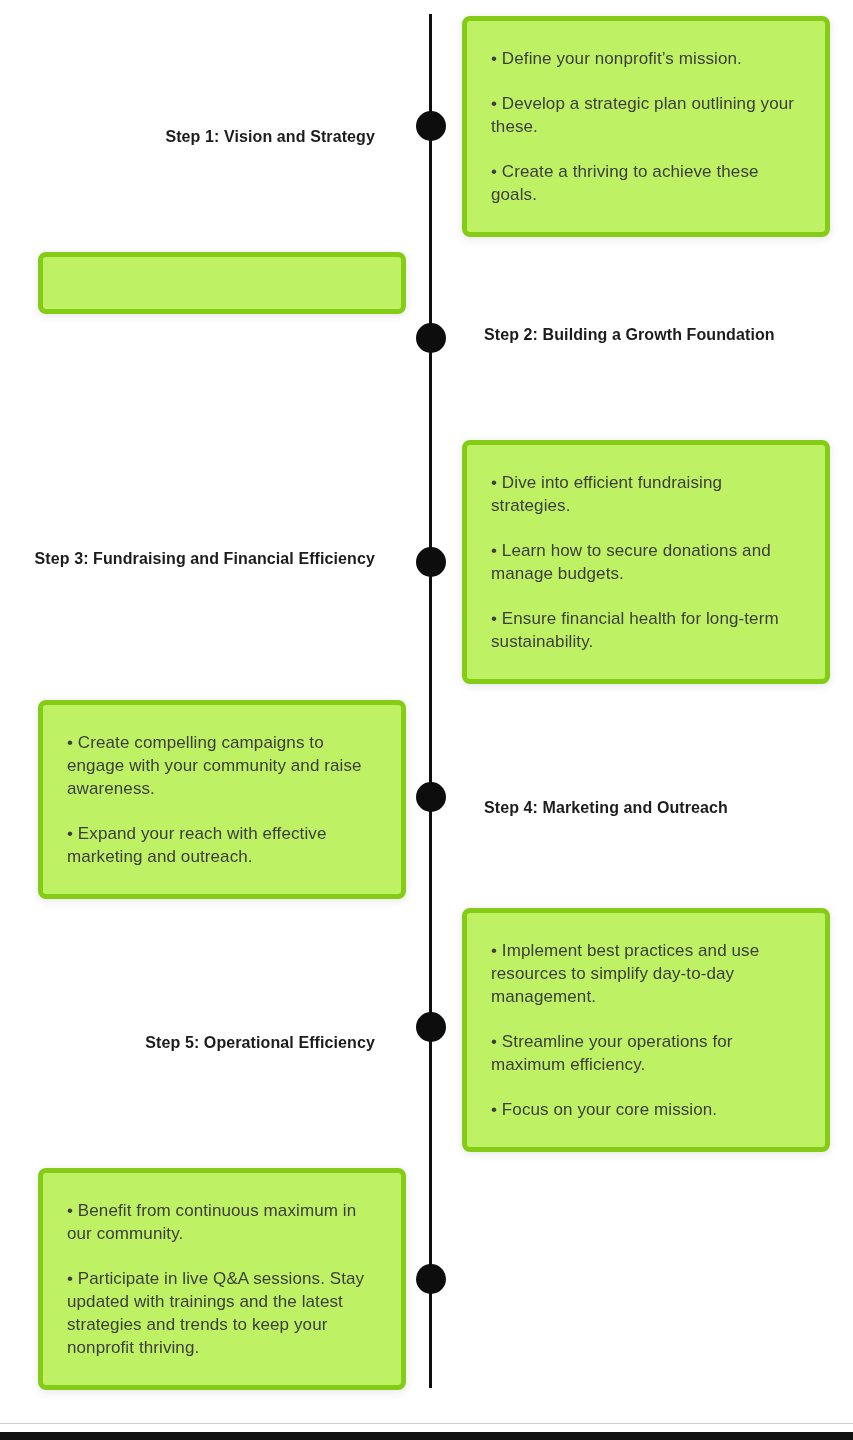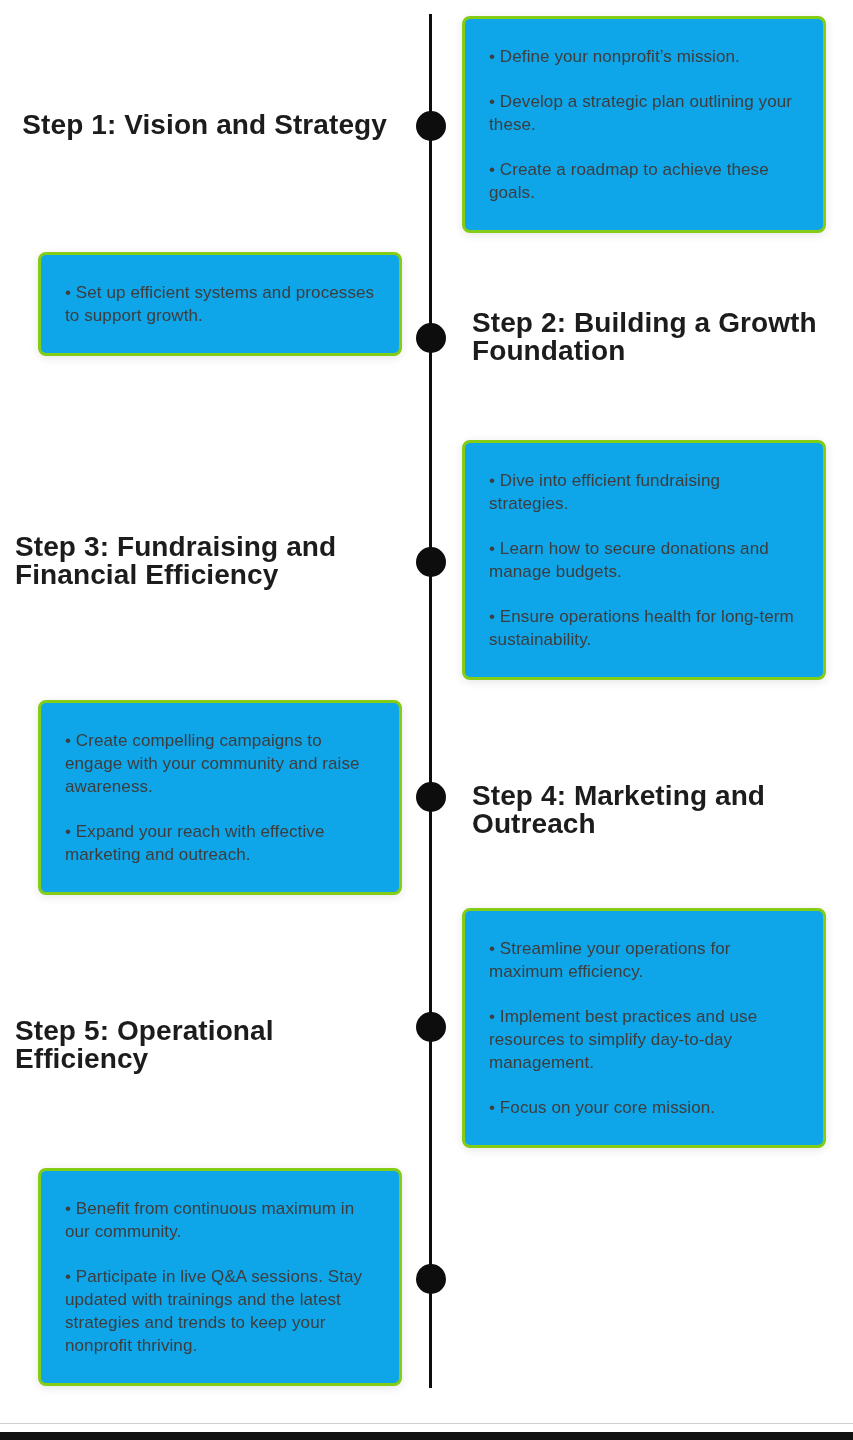--- a/index.html
+++ b/index.html
@@ -26,41 +26,41 @@
   .dot {
     position: absolute;
     left: 416px;
     width: 30px;
     height: 30px;
     border-radius: 50%;
     background: #0d0d0d;
   }
   .step-title {
     position: absolute;
-    margin: 4px;
-    font-size: 28px;
+    margin: 16px;
+    font-size: 16px;
     line-height: 28px;
     font-weight: 700;
     color: #1c1c1c;
     text-align: left;
     letter-spacing: 0.1px;
   }
   .title-left {
     right: 462px;
     max-width: 372px;
   }
   .title-right {
     left: 468px;
     max-width: 360px;
   }
   .card {
     position: absolute;
     width: 310px;
-    background: #0ea5e9;
-    border: 3px solid #84cc16;
+    background: #bef264;
+    border: 5px solid #84cc16;
     border-radius: 8px;
     padding: 26px 24px;
     box-shadow: 0 2px 10px rgba(0,0,0,0.10);
     box-sizing: content-box;
   }
   .card p {
     margin: 0 0 22px 0;
     font-size: 17px;
     line-height: 23px;
     color: #3d3d3d;
@@ -93,49 +93,48 @@
 
 <div id="stage">
 
   <div class="timeline-line"></div>
 
   <h2 class="step-title title-left" style="top:107px">Step 1: Vision and Strategy</h2>
   <div class="dot" style="top:111px"></div>
   <div class="card card-right" style="top:16px">
     <p>• Define your nonprofit’s mission.</p>
     <p>• Develop a strategic plan outlining your these.</p>
-    <p>• Create a roadmap to achieve these goals.</p>
+    <p>• Create a thriving to achieve these goals.</p>
   </div>
 
   <div class="card card-left" style="top:252px">
-    <p>• Set up efficient systems and processes to support growth.</p>
   </div>
   <div class="dot" style="top:323px"></div>
   <h2 class="step-title title-right" style="top:305px">Step 2: Building a Growth Foundation</h2>
 
   <h2 class="step-title title-left" style="top:529px">Step 3: Fundraising and Financial Efficiency</h2>
   <div class="dot" style="top:547px"></div>
   <div class="card card-right" style="top:440px">
     <p>• Dive into efficient fundraising strategies.</p>
     <p>• Learn how to secure donations and manage budgets.</p>
-    <p>• Ensure operations health for long-term sustainability.</p>
+    <p>• Ensure financial health for long-term sustainability.</p>
   </div>
 
   <div class="card card-left" style="top:700px">
     <p>• Create compelling campaigns to engage with your community and raise awareness.</p>
     <p>• Expand your reach with effective marketing and outreach.</p>
   </div>
   <div class="dot" style="top:782px"></div>
   <h2 class="step-title title-right" style="top:778px">Step 4: Marketing and Outreach</h2>
 
   <h2 class="step-title title-left" style="top:1013px">Step 5: Operational Efficiency</h2>
   <div class="dot" style="top:1012px"></div>
   <div class="card card-right" style="top:908px">
+    <p>• Implement best practices and use resources to simplify day-to-day management.</p>
     <p>• Streamline your operations for maximum efficiency.</p>
-    <p>• Implement best practices and use resources to simplify day-to-day management.</p>
     <p>• Focus on your core mission.</p>
   </div>
 
   <div class="card card-left" style="top:1168px">
     <p>• Benefit from continuous maximum in our community.</p>
     <p>• Participate in live Q&amp;A sessions. Stay updated with trainings and the latest strategies and trends to keep your nonprofit thriving.</p>
   </div>
   <div class="dot" style="top:1264px"></div>
 
   <div class="footer-divider"></div>

